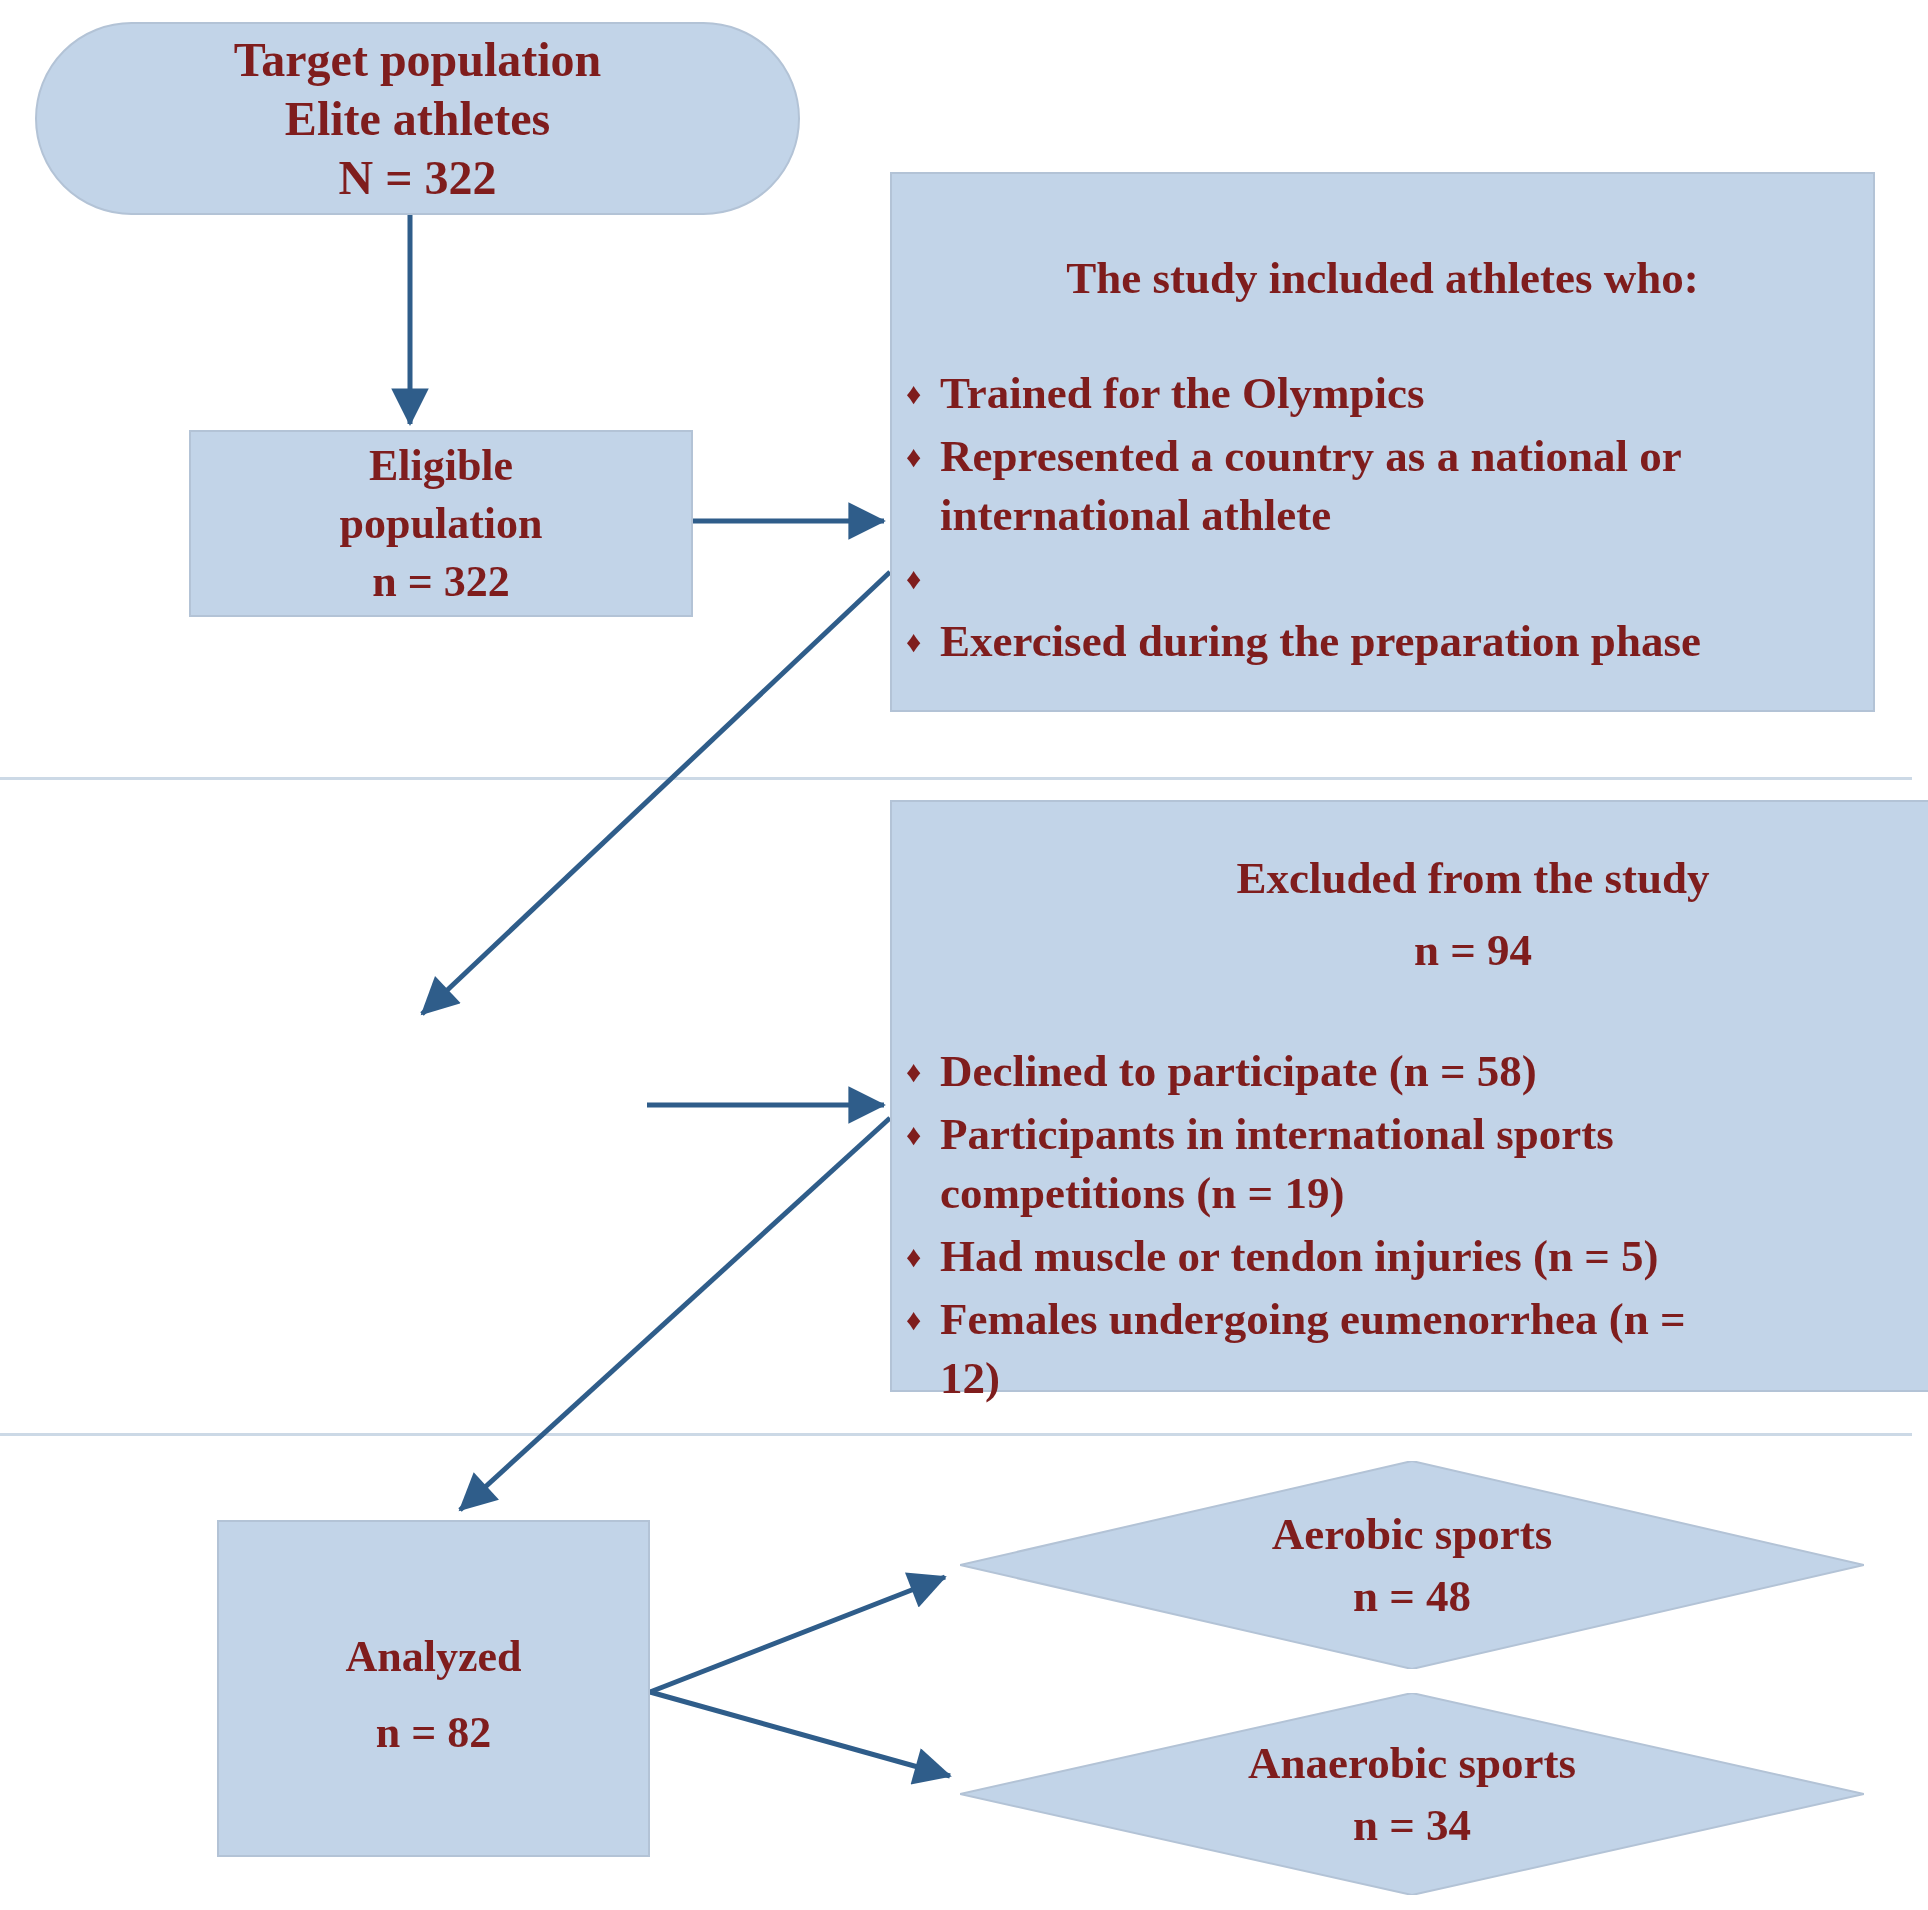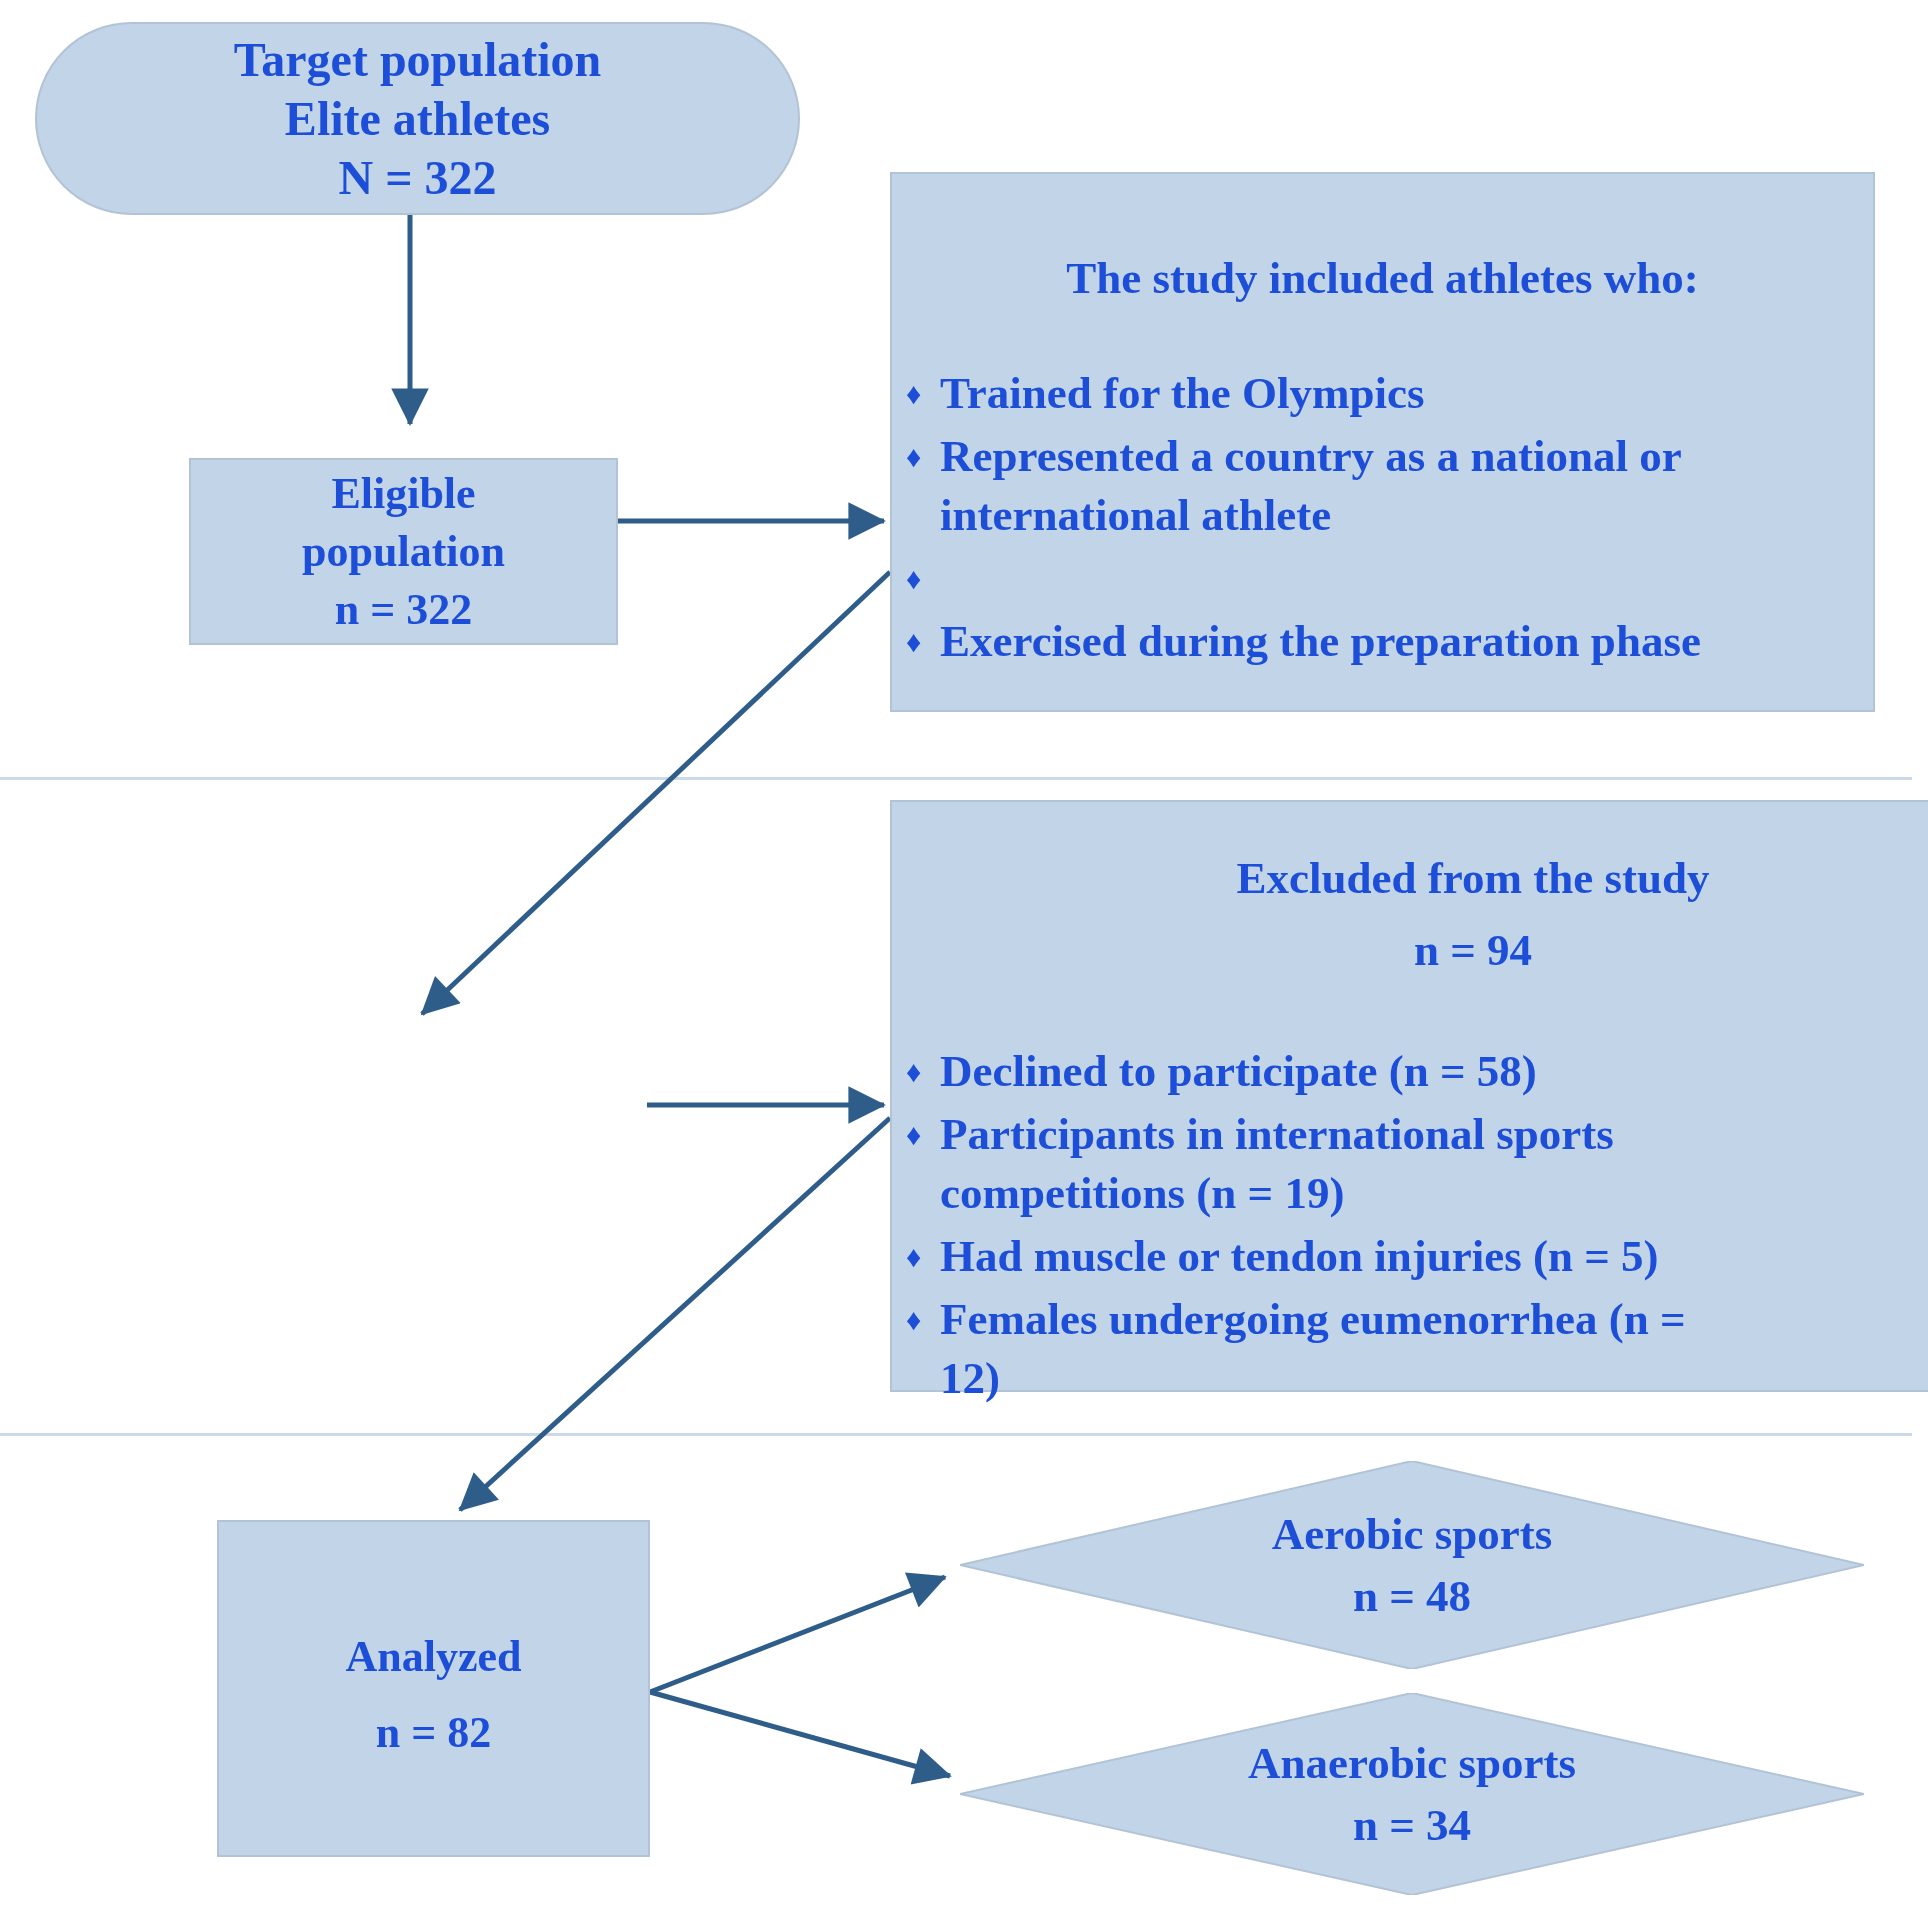--- a/index.html
+++ b/index.html
@@ -2,40 +2,40 @@
 <html><head>
 <meta charset="utf-8">
 <style>
   html,body{margin:0;padding:0;background:#ffffff;}
   .canvas{
     position:relative;
     width:1928px;height:1910px;
     background:#ffffff;
     font-family:"Liberation Serif","DejaVu Serif",serif;
     font-weight:bold;
-    color:#1d4ed8;
+    color:#7f1d1d;
     overflow:hidden;
   }
   .connectors{position:absolute;left:0;top:0;width:1928px;height:1910px;z-index:1;}
   .node{
     position:absolute;
     background:#c2d4e8;
     border:2px solid #b3c3d6;
     box-sizing:border-box;
     display:flex;flex-direction:column;justify-content:center;
     text-align:center;
     z-index:2;
   }
   .node .ln{line-height:58px;font-size:44px;}
   .stadium{
     left:35px;top:22px;width:765px;height:193px;
     border-radius:97px;
   }
   .stadium .ln{font-size:48px;line-height:59px;}
-  .eligible{left:189px;top:430px;width:429px;height:187px;margin-top:28px;}
+  .eligible{left:189px;top:430px;width:504px;height:187px;}
   .included{left:219px;top:1020px;width:428px;height:215px;}
   .included .ln{line-height:62px;}
   .analyzed{left:217px;top:1520px;width:433px;height:337px;}
   .analyzed .ln{line-height:64px;margin-top:12px;}
   .panel{
     position:absolute;
     background:#c2d4e8;
     border:2px solid #b3c3d6;
     box-sizing:border-box;
     z-index:2;

